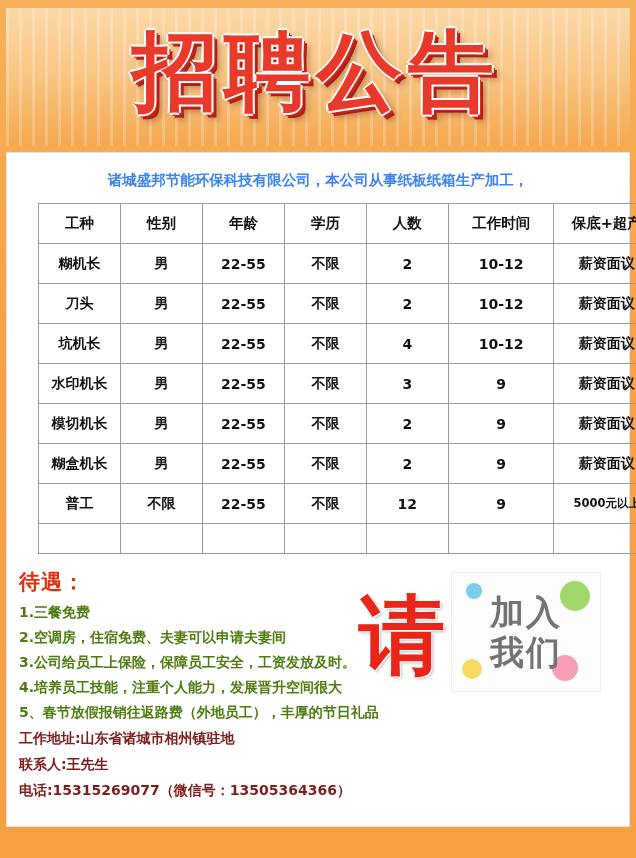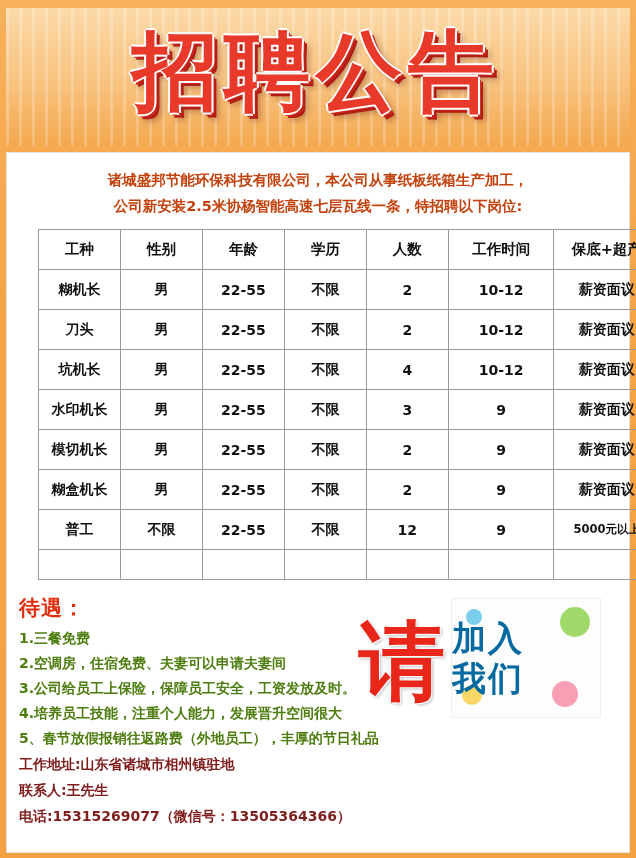--- a/index.html
+++ b/index.html
@@ -57,21 +57,21 @@
     margin-top: 6px;
     padding: 0;
     border: 1px solid #e2e2e2;
   }
   .intro {
     padding: 14px 18px 10px 18px;
     font-family: "DejaVu Sans", sans-serif;
     font-weight: bold;
     font-size: 14.5px;
     line-height: 26px;
-    color: #c2410c;
+    color: #3b82f6;
     text-align: center;
   }
   .intro .l2 { display:block; }
   table.jobs {
     width: 100%;
     border-collapse: collapse;
     table-layout: fixed;
     font-family: "DejaVu Sans", sans-serif;
     margin-left: 31px;
   }
@@ -162,46 +162,45 @@
   }
   .dot-green { width: 30px; height: 30px; background: #8fd14f; right: 10px; top: 8px; }
   .dot-pink  { width: 26px; height: 26px; background: #f58ea8; right: 22px; bottom: 10px; }
   .dot-yellow{ width: 20px; height: 20px; background: #f7d24a; left: 10px; bottom: 12px; }
   .dot-blue  { width: 16px; height: 16px; background: #63c6e8; left: 14px; top: 10px; }
   .join-text {
     position: absolute;
     inset: 0;
     display: flex;
     flex-direction: column;
-    align-items: flex-start;
+    align-items: center;
     justify-content: center;
     font-family: "DejaVu Sans", sans-serif;
     font-weight: bold;
     font-size: 34px;
     line-height: 40px;
-    color: #0369a1;
+    color: #737373;
     letter-spacing: 2px;
     z-index: 5;
   }
 </style>
 </head>
 <body>
 
 <div class="poster">
 
   <div class="banner">
     <div class="banner-stripes"></div>
     <div class="banner-title">招聘公告</div>
   </div>
 
   <div class="card">
 
     <div class="intro">
       <span>诸城盛邦节能环保科技有限公司，本公司从事纸板纸箱生产加工，</span>
-      <span class="l2">公司新安装2.5米协杨智能高速七层瓦线一条，特招聘以下岗位:</span>
     </div>
 
     <table class="jobs">
       <colgroup>
         <col class="col-1">
           <col class="col-2">
           <col class="col-3">
           <col class="col-4">
           <col class="col-5">
           <col class="col-6">

